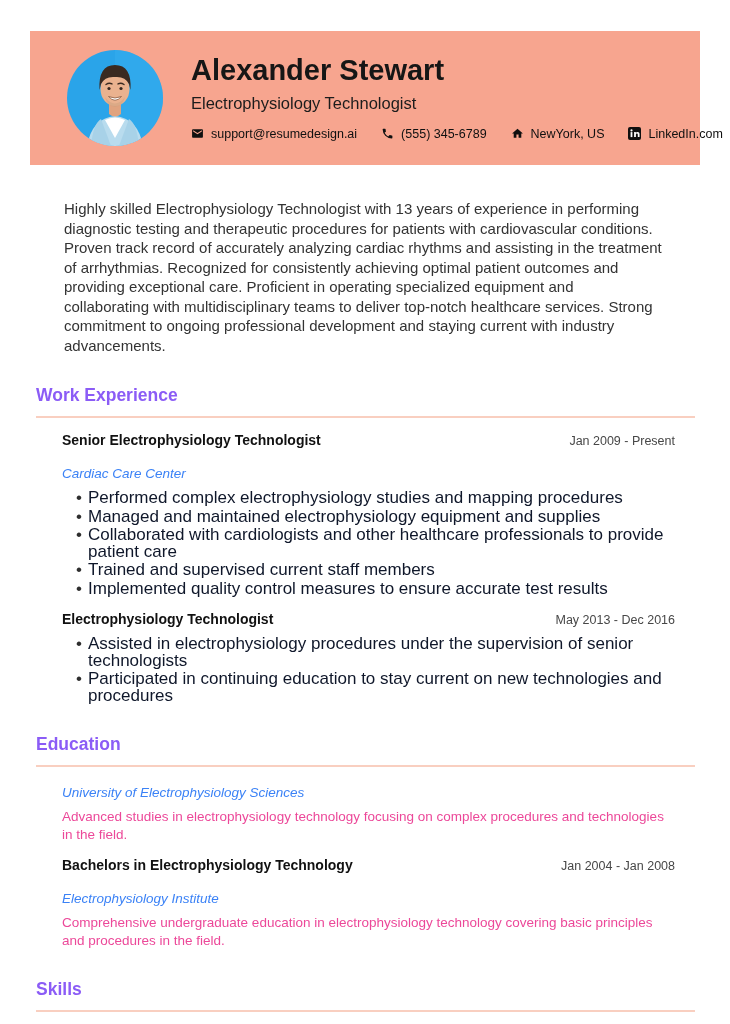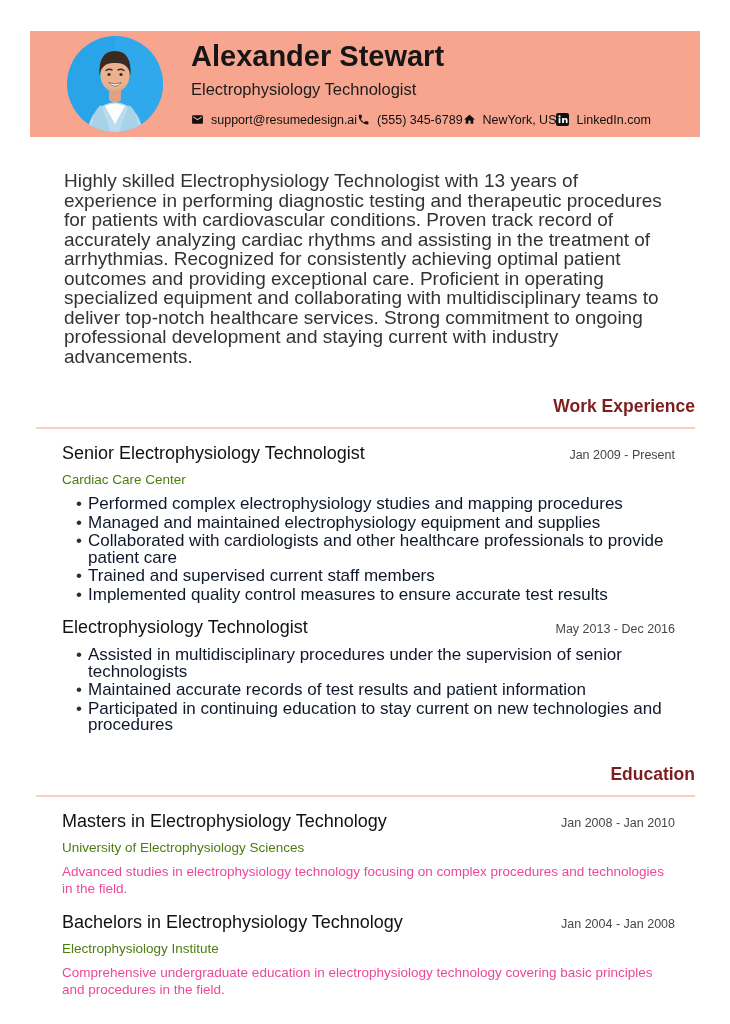--- a/index.html
+++ b/index.html
@@ -14,21 +14,21 @@
   :root {
     --accent: #f7a58f;
     --underline: #f9cfc0;
     --bar-filled: #141414;
     --bar-empty: #c6c6c6;
   }
 
   
   .header {
     margin: 31px 30px 0 30px;
-    height: 106px;
+    height: 134px;
     background: var(--accent);
     display: flex;
     align-items: center;
   }
   .photo-wrap {
     margin-left: 37px;
     width: 96px; height: 96px;
     border-radius: 50%;
     overflow: hidden;
     flex: none;
@@ -42,54 +42,54 @@
     line-height: 1.1;
   }
   .role {
     font-size: 16.5px;
     color: #1c1c1c;
     margin-top: 7px;
   }
   .contacts {
     display: flex;
     align-items: center;
+    gap: 24px;
     margin-top: 14px;
     font-size: 12.5px;
     color: #101010;
   }
   .contact { display: flex; align-items: center; gap: 7px; white-space: nowrap; }
   .contact .cicon { display: inline-flex; width: 13px; height: 13px; }
   .contact .cicon svg { width: 13px; height: 13px; }
 
   
   .summary {
     margin: 34px 68px 0 64px;
-    font-size: 19px;
+    font-size: 15px;
     line-height: 19.5px;
     color: #333333;
   }
 
   
   .section { margin-top: 30px; }
   .section:first-of-type { margin-top: 0; }
   .section-heading {
     margin: 0 35px 0 36px;
     font-size: 17.5px;
     font-weight: 700;
-    color: #7f1d1d;
+    color: #8b5cf6;
     padding-bottom: 10px;
     border-bottom: 2px solid var(--underline);
-    text-align: right;
   }
 
   .entry { margin: 14px 55px 0 62px; }
   .entry-head { display: flex; justify-content: space-between; align-items: baseline; }
-  .entry-title { font-size: 18px; font-weight: 400; color: #111111; }
+  .entry-title { font-size: 14px; font-weight: 700; color: #111111; }
   .entry-dates { font-size: 12.5px; color: #474747; flex: none; margin-left: 12px; }
-  .entry-sub { font-size: 13.5px; color: #4d7c0f; margin-top: 8px; }
+  .entry-sub { font-size: 13.5px; color: #3b82f6; margin-top: 18px; font-style: italic; }
   ul.bullets { margin-top: 9px; list-style: none; padding-left: 14px; }
   ul.bullets li {
     font-size: 17px;
     color: #0f172a;
     line-height: 16.5px;
     margin-bottom: 2px;
     position: relative;
     padding-left: 12px;
   }
   ul.bullets li::before { content: "\2022"; position: absolute; left: 0; top: 0; color: #2e2e2e; }
@@ -205,36 +205,31 @@
           <li>Trained and supervised current staff members</li>
           <li>Implemented quality control measures to ensure accurate test results</li>
         </ul>
       </div>
       <div class="entry">
         <div class="entry-head">
           <span class="entry-title">Electrophysiology Technologist</span>
           <span class="entry-dates">May 2013 - Dec 2016</span>
         </div>
         <ul class="bullets">
-          <li>Assisted in multidisciplinary procedures under the supervision of senior technologists</li>
-          <li>Maintained accurate records of test results and patient information</li>
+          <li>Assisted in electrophysiology procedures under the supervision of senior technologists</li>
           <li>Participated in continuing education to stay current on new technologies and procedures</li>
         </ul>
       </div>
     </div>
 </div>
 
 <div class="section">
   <div class="section-heading">Education</div>
   <div>
       <div class="entry">
-        <div class="entry-head">
-          <span class="entry-title">Masters in Electrophysiology Technology</span>
-          <span class="entry-dates">Jan 2008 - Jan 2010</span>
-        </div>
         <div class="entry-sub">University of Electrophysiology Sciences</div>
         <div class="entry-desc">Advanced studies in electrophysiology technology focusing on complex procedures and technologies in the field.</div>
       </div>
       <div class="entry">
         <div class="entry-head">
           <span class="entry-title">Bachelors in Electrophysiology Technology</span>
           <span class="entry-dates">Jan 2004 - Jan 2008</span>
         </div>
         <div class="entry-sub">Electrophysiology Institute</div>
         <div class="entry-desc">Comprehensive undergraduate education in electrophysiology technology covering basic principles and procedures in the field.</div>

